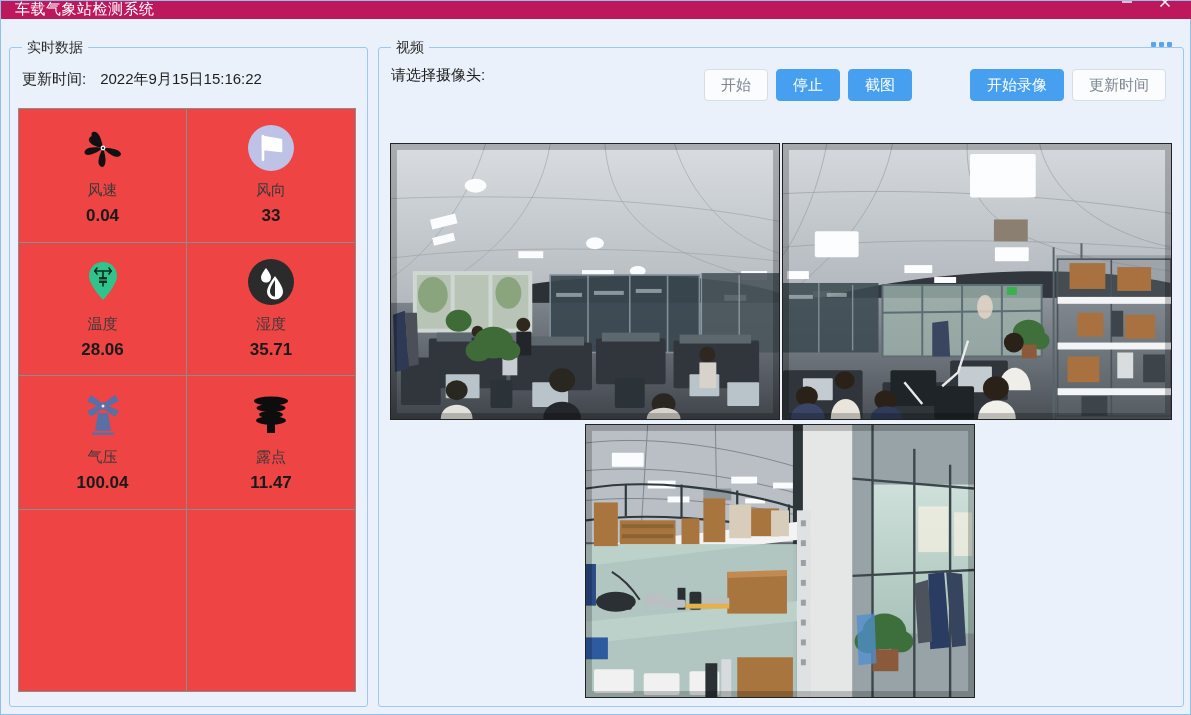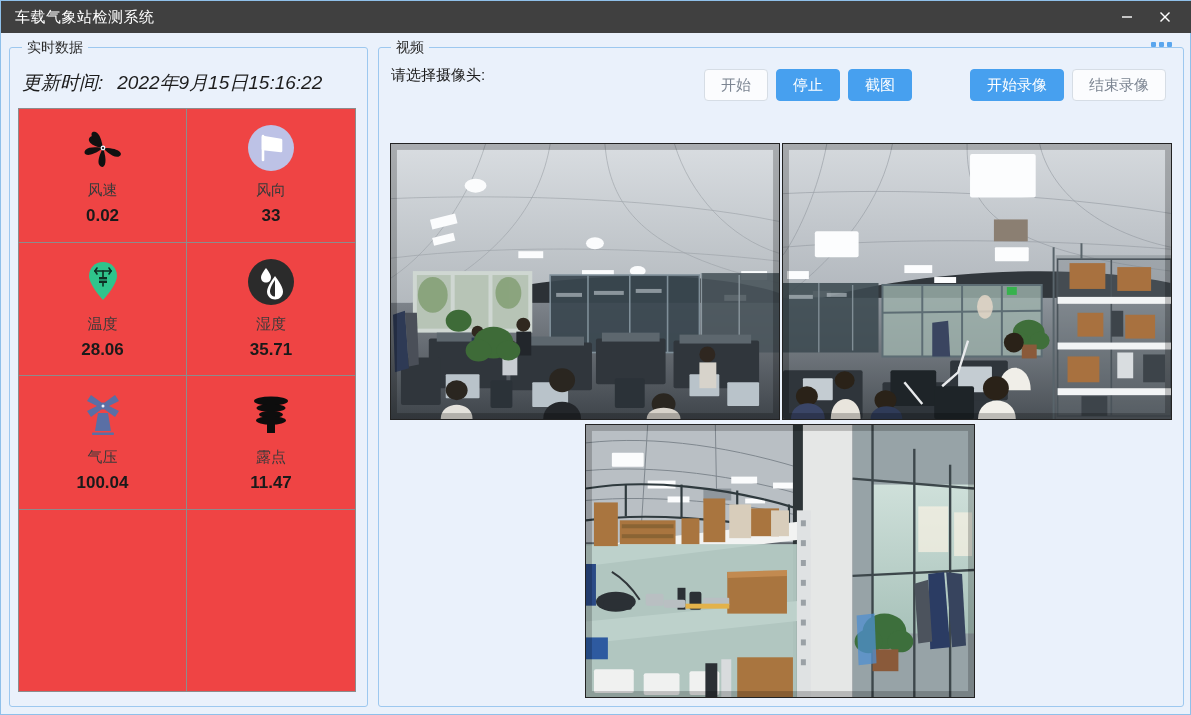--- a/index.html
+++ b/index.html
@@ -12,23 +12,23 @@
   #app {
     position: relative;
     width: 1191px; height: 715px;
     background: #eaf1fb;
     border: 1px solid #8fc0ea;
   }
 
   
   .titlebar {
     position: absolute; left: 0; top: 0;
-    width: 1191px; height: 32px;
-    background: #404040;
-    display: flex; align-items: center;
+    width: 1191px; height: 18px;
+    background: #be185d;
+    display: flex; align-items: flex-end;
   }
   .titlebar-title {
     color: #ffffff;
     font-size: 15px;
     letter-spacing: 0.5px;
     margin-left: 14px;
     font-weight: 400;
   }
   .titlebar-spacer { flex: 1; }
   .win-btn {
@@ -70,21 +70,21 @@
   }
 
   #left-panel  { left: 8px;  top: 46px; width: 359px; height: 660px; }
   #video-panel { left: 377px; top: 46px; width: 806px; height: 660px; }
 
   
   .update-row {
     position: absolute;
     left: 12px; top: 22px;
     display: flex; align-items: flex-end;
-    font-size: 19px; color: #1d1d1d; font-style: italic;
+    font-size: 15px; color: #1d1d1d;
   }
   .update-label { margin-right: 14px; }
   .update-value { }
 
   .data-grid {
     position: absolute;
     left: 8px; top: 60px;
     width: 338px; height: 584px;
     border: 1px solid #8c8c8c;
     background: #ef4444;
@@ -244,21 +244,21 @@
               <path d="M27 26 C27 26 40 20 40 14 C40 8 32 9 27 26 Z" transform="rotate(72 27 26)"></path>
               <path d="M27 26 C27 26 40 20 40 14 C40 8 32 9 27 26 Z" transform="rotate(144 27 26)"></path>
               <path d="M27 26 C27 26 40 20 40 14 C40 8 32 9 27 26 Z" transform="rotate(216 27 26)"></path>
               <path d="M27 26 C27 26 40 20 40 14 C40 8 32 9 27 26 Z" transform="rotate(288 27 26)"></path>
             </g>
             <circle cx="27" cy="26" r="2.4" fill="#eaf1fb"></circle>
             <circle cx="27" cy="26" r="1.1" fill="#111111"></circle>
           </svg>
         </span>
         <span class="cell-name">风速</span>
-        <span class="cell-value">0.02</span>
+        <span class="cell-value">0.04</span>
       </div>
 
       <div class="cell">
         <span class="cell-icon">
           <svg width="54" height="54" viewBox="0 0 54 54">
             <circle cx="27" cy="26" r="23" fill="#bdc2e6"></circle>
             <g stroke="#ffffff" stroke-width="2.6" fill="none" stroke-linejoin="round" stroke-linecap="round">
               <line x1="19" y1="14" x2="19" y2="38"></line>
               <path d="M19 15 L37 18 L37 29 L19 27 Z" fill="#ffffff"></path>
             </g>
@@ -349,21 +349,21 @@
     </div>
 
     <div class="toolbar-left">
       <div class="btn btn-default">开始</div>
       <div class="btn btn-primary">停止</div>
       <div class="btn btn-primary">截图</div>
     </div>
 
     <div class="toolbar-right">
       <div class="btn btn-primary">开始录像</div>
-      <div class="btn btn-default">结束录像</div>
+      <div class="btn btn-default">更新时间</div>
     </div>
 
 
     <div class="video-area">
 
       <div class="vframe" id="vframe-1">
         <svg viewBox="0 0 390 277" preserveAspectRatio="none">
           <defs>
             <linearGradient id="ceil1" x1="0" y1="0" x2="0" y2="1">
               <stop offset="0%" stop-color="#d9dde1"></stop>

